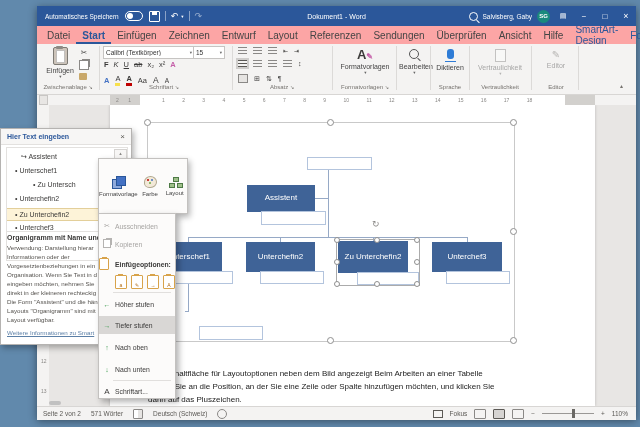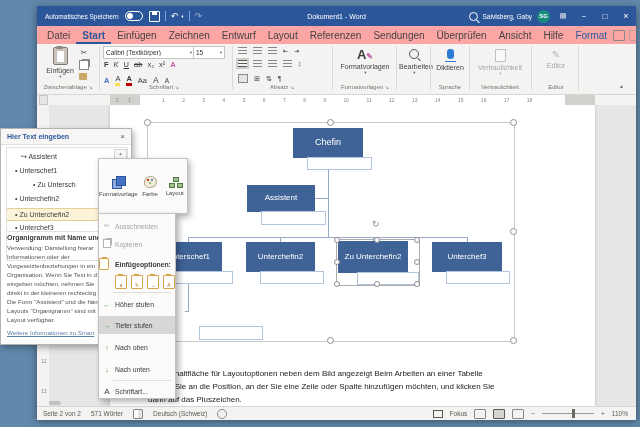--- a/index.html
+++ b/index.html
@@ -129,20 +129,21 @@
       <span class="tab active">Start</span>
       <span class="tab">Einfügen</span>
       <span class="tab">Zeichnen</span>
       <span class="tab">Entwurf</span>
       <span class="tab">Layout</span>
       <span class="tab">Referenzen</span>
       <span class="tab">Sendungen</span>
       <span class="tab">Überprüfen</span>
       <span class="tab">Ansicht</span>
       <span class="tab">Hilfe</span>
+      <span class="tab" style="color:#2b579a">SmartArt-Design</span>
       <span class="tab" style="color:#2b579a">Format</span>
       <span style="margin-left:auto;margin-right:6px;display:flex;gap:4px">
         <span class="sqic"></span>
         <span class="sqic" style="opacity:.4"></span>
       </span>
     </div>
 
     <div class="a ribbon">
 
       <div class="a" style="left:8px;top:3px;width:30px;text-align:center">
@@ -284,21 +285,20 @@
       <div class="ln" style="left:279px;top:57px;width:1px;height:76px"></div>
       <div class="ln" style="left:266px;top:93px;width:14px;height:1px"></div>
       <div class="ln" style="left:139px;top:132px;width:280px;height:1px"></div>
       <div class="ln" style="left:139px;top:132px;width:1px;height:6px"></div>
       <div class="ln" style="left:231px;top:132px;width:1px;height:6px"></div>
       <div class="ln" style="left:324px;top:132px;width:1px;height:6px"></div>
       <div class="ln" style="left:418px;top:132px;width:1px;height:6px"></div>
       <div class="ln" style="left:139px;top:168px;width:1px;height:38px"></div>
       <div class="ln" style="left:136px;top:206px;width:4px;height:1px"></div>
 
-      <div class="node" style="left:244px;top:23px;width:70px;height:30px;font-size:9px">Chefin</div>
       <div class="plate" style="left:258px;top:52px;width:63px;height:11px"></div>
 
       <div class="node" style="left:198px;top:80px;width:68px;height:27px">Assistent</div>
       <div class="plate" style="left:212px;top:106px;width:63px;height:12px"></div>
 
       <div class="node" style="left:106px;top:137px;width:67px;height:30px">Unterschef1</div>
       <div class="plate" style="left:120px;top:166px;width:62px;height:11px"></div>
 
       <div class="node" style="left:197px;top:137px;width:69px;height:30px">Unterchefin2</div>
       <div class="plate" style="left:211px;top:166px;width:62px;height:11px"></div>

